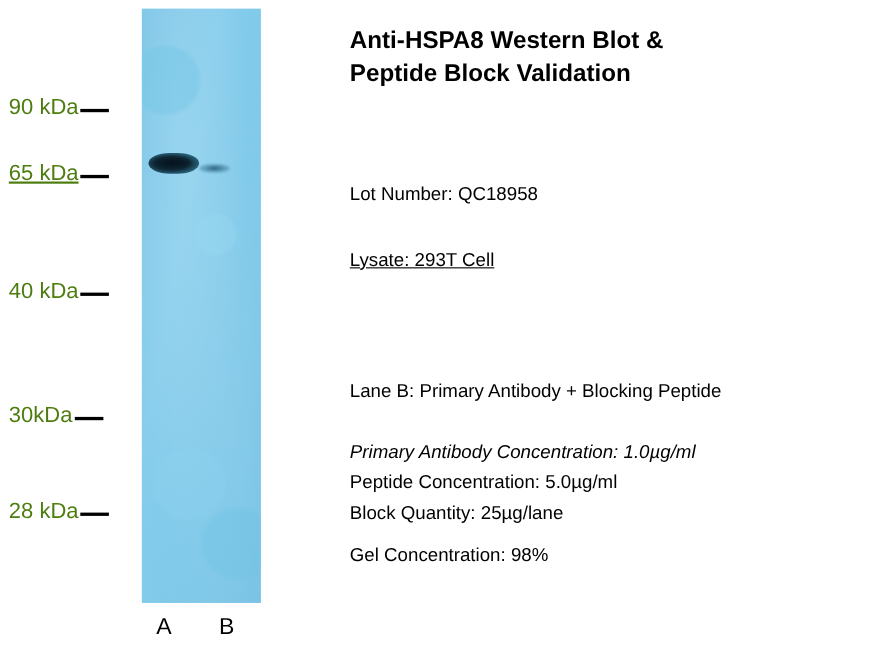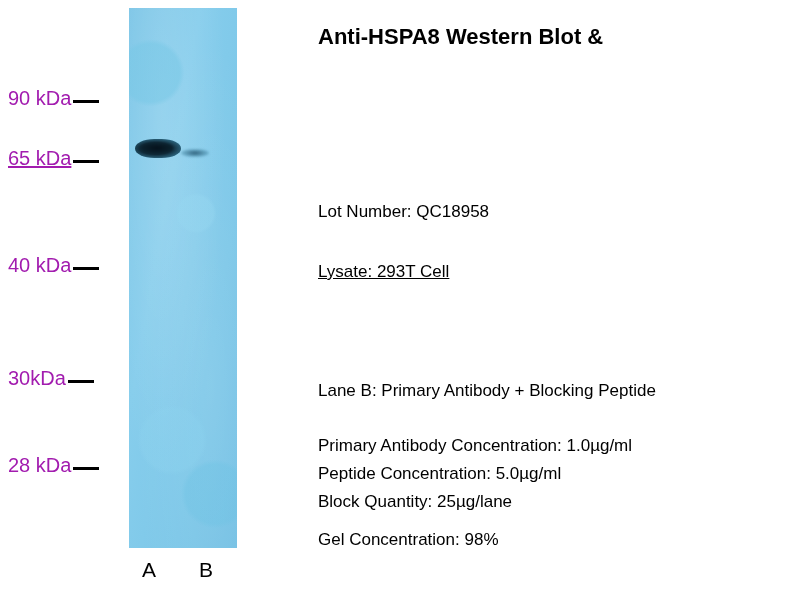--- a/index.html
+++ b/index.html
@@ -82,21 +82,21 @@
     background: radial-gradient(ellipse at 50% 50%, rgba(24,70,96,0.80) 0%, rgba(50,115,145,0.45) 55%, rgba(120,195,225,0.05) 100%);
     filter: blur(1px);
   }
 
   
   .ladder-mark {
     position: absolute;
     font-size: 20px;
     line-height: 20px;
     white-space: nowrap;
-    color: #a21caf;
+    color: #4d7c0f;
   }
   .ladder-mark .tick {
     display: inline-block;
     width: 26px;
     border-bottom: 3px solid #000;
     vertical-align: 2px;
     margin-left: 2px;
   }
 
   
@@ -124,21 +124,20 @@
     font-size: 22px;
     font-weight: bold;
     line-height: 30px;
   }
 
   .info-line {
     position: absolute;
     font-size: 17px;
     line-height: 22px;
     white-space: nowrap;
-    margin-top: 35px;
   }
 </style>
 </head>
 <body>
 
 <div id="blot-figure">
 
   <div id="gel-lane-strip"></div>
 
   <div class="band" id="band-lane-a"></div>
@@ -163,25 +162,26 @@
 
   <div class="lane-letter" style="left:142px; top:559px;">A</div>
   <div class="lane-letter" style="left:199px; top:559px;">B</div>
 
 </div>
 
 <div id="info-panel">
 
   <div id="blot-title">
     <div>Anti-HSPA8 Western Blot &amp;</div>
+    <div>Peptide Block Validation</div>
   </div>
 
   <div class="info-line" style="top:166px;">Lot Number: QC18958</div>
   <div class="info-line" style="top:226px;text-decoration:underline;">Lysate: 293T Cell</div>
 
   <div class="info-line" style="top:345px;">Lane B: Primary Antibody + Blocking Peptide</div>
 
-  <div class="info-line" style="top:400px;">Primary Antibody Concentration: 1.0µg/ml</div>
+  <div class="info-line" style="top:400px;font-style:italic;">Primary Antibody Concentration: 1.0µg/ml</div>
   <div class="info-line" style="top:428px;">Peptide Concentration: 5.0µg/ml</div>
   <div class="info-line" style="top:456px;">Block Quantity: 25µg/lane</div>
   <div class="info-line" style="top:494px;">Gel Concentration: 98%</div>
 
 </div>
 
 </body></html>

